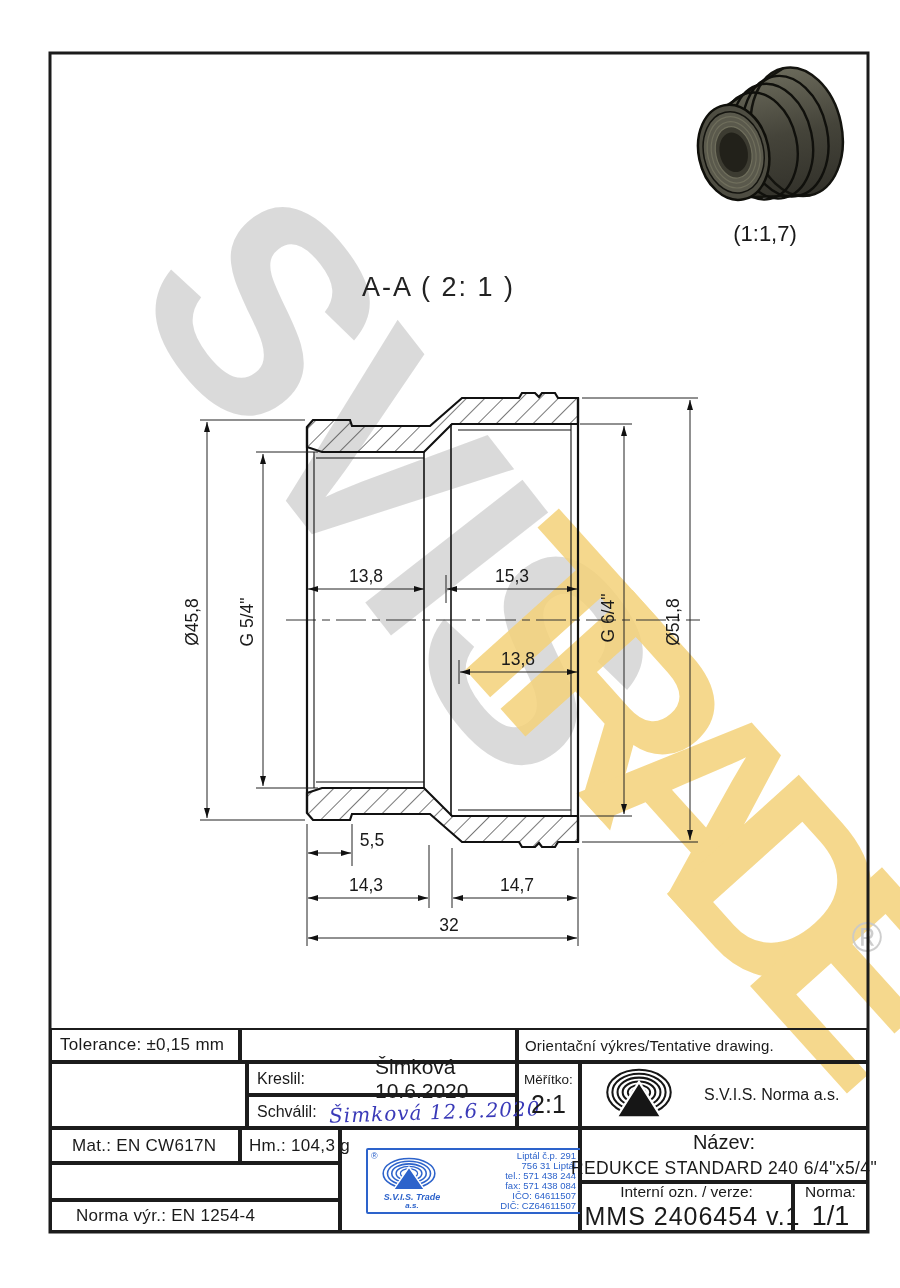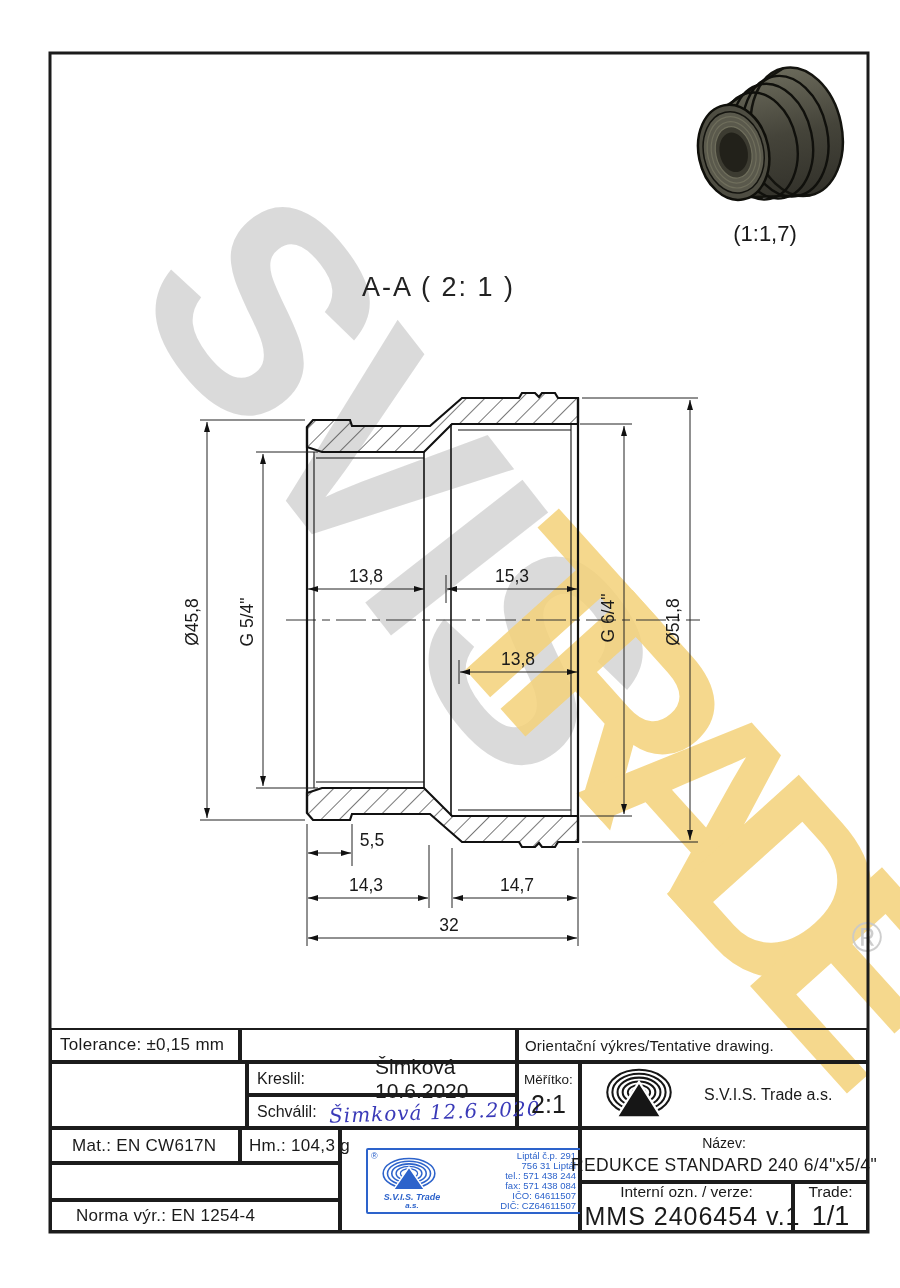--- a/index.html
+++ b/index.html
@@ -175,21 +175,21 @@
   <div class="cell vcenter" style="left:580px;top:1062px;width:288px;height:66px;padding-left:20px;">
     <svg width="74" height="56" viewBox="0 0 76 60">
       <ellipse cx="38" cy="27" rx="34" ry="24" fill="none" stroke="#161616" stroke-width="2.2"></ellipse>
       <ellipse cx="38" cy="27" rx="28.5" ry="19.8" fill="none" stroke="#161616" stroke-width="2.2"></ellipse>
       <ellipse cx="38" cy="27" rx="23" ry="15.6" fill="none" stroke="#161616" stroke-width="2.2"></ellipse>
       <ellipse cx="38" cy="27" rx="17.5" ry="11.5" fill="none" stroke="#161616" stroke-width="2.2"></ellipse>
       <ellipse cx="38" cy="27" rx="12" ry="7.6" fill="none" stroke="#161616" stroke-width="2"></ellipse>
       <ellipse cx="38" cy="27" rx="7" ry="4.2" fill="none" stroke="#161616" stroke-width="1.8"></ellipse>
       <path d="M38,16 L62,54 L14,54 Z" fill="#161616" stroke="#ffffff" stroke-width="2.4"></path>
     </svg>
-    <span class="lbl" style="margin-left:28px;">S.V.I.S. Trade a.s.</span>
+    <span class="lbl" style="margin-left:28px;">S.V.I.S. Norma a.s.</span>
   </div>
 
   <div class="cell vcenter" style="left:50px;top:1128px;width:190px;height:35px;padding-left:20px;">
     <span class="tb-text">Mat.: EN CW617N</span>
   </div>
 
   <div class="cell vcenter" style="left:240px;top:1128px;width:100px;height:35px;padding-left:7px;">
     <span class="tb-text">Hm.: 104,3 g</span>
   </div>
 
@@ -219,28 +219,28 @@
         <div>756 31 Liptál</div>
         <div>tel.: 571 438 244</div>
         <div>fax: 571 438 084</div>
         <div>IČO: 64611507</div>
         <div>DIČ: CZ64611507</div>
       </div>
     </div>
   </div>
 
   <div class="cell center-col" style="left:580px;top:1128px;width:288px;height:54px;">
-    <span style="font-size:14px;">Název:</span>
+    <span style="font-size:20px;">Název:</span>
     <span style="font-size:17.5px;margin-top:4px;letter-spacing:.4px;white-space:nowrap;">REDUKCE STANDARD 240 6/4"x5/4"</span>
   </div>
 
   <div class="cell center-col" style="left:580px;top:1182px;width:213px;height:50px;">
     <span style="font-size:15.5px;">Interní ozn. / verze:</span>
     <span style="font-size:25px;margin-top:1px;letter-spacing:1px;white-space:nowrap;padding-left:12px;">MMS 2406454 v.1</span>
   </div>
 
   <div class="cell center-col" style="left:793px;top:1182px;width:75px;height:50px;">
-    <span style="font-size:15.5px;">Trade:</span>
+    <span style="font-size:15.5px;">Norma:</span>
     <span style="font-size:27px;">1/1</span>
   </div>
 
 </div>
 </div>
 
 </body></html>

